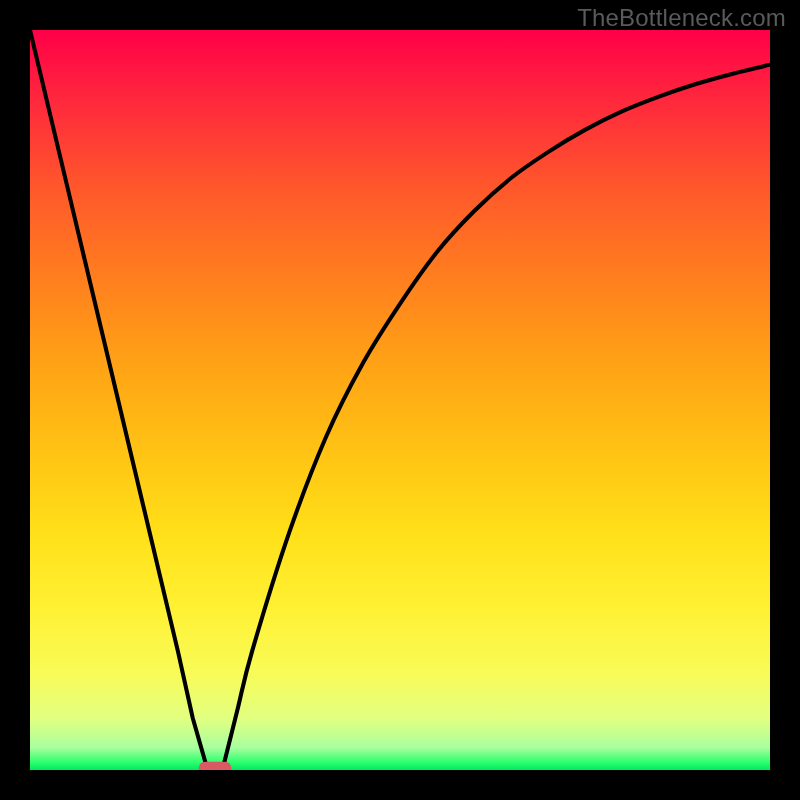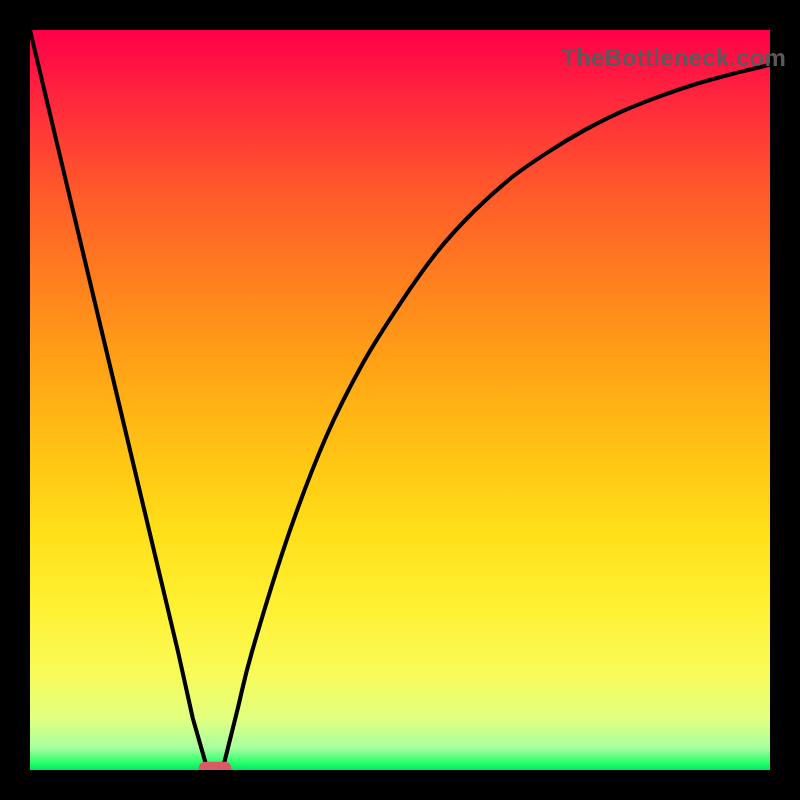--- a/index.html
+++ b/index.html
@@ -16,24 +16,23 @@
     width: 800px;
     height: 800px;
     background: #000;
   }
   .watermark {
     position: absolute;
     top: 4px;
     right: 14px;
     color: #5a5a5a;
     font-size: 24px;
-    font-weight: 700;
+    font-weight: 400;
     letter-spacing: 0.2px;
     z-index: 3;
-    margin-top: 40px;
   }
   .plot-area {
     position: absolute;
     left: 30px;
     top: 30px;
     width: 740px;
     height: 740px;
     z-index: 1;
     background: linear-gradient(
       to bottom,

